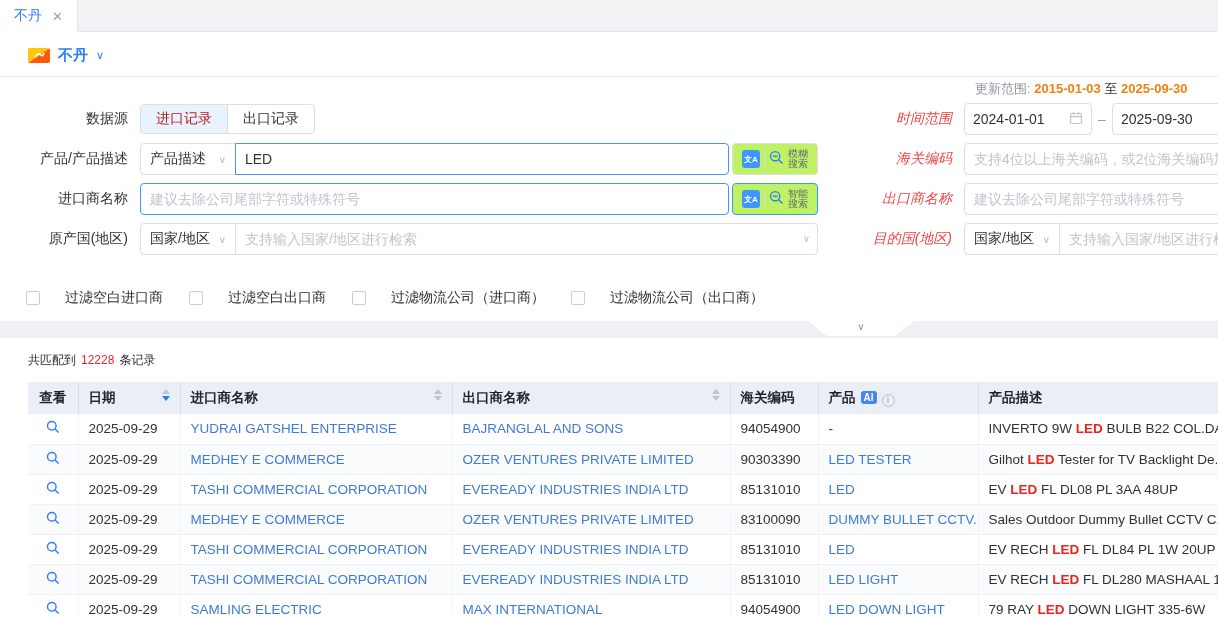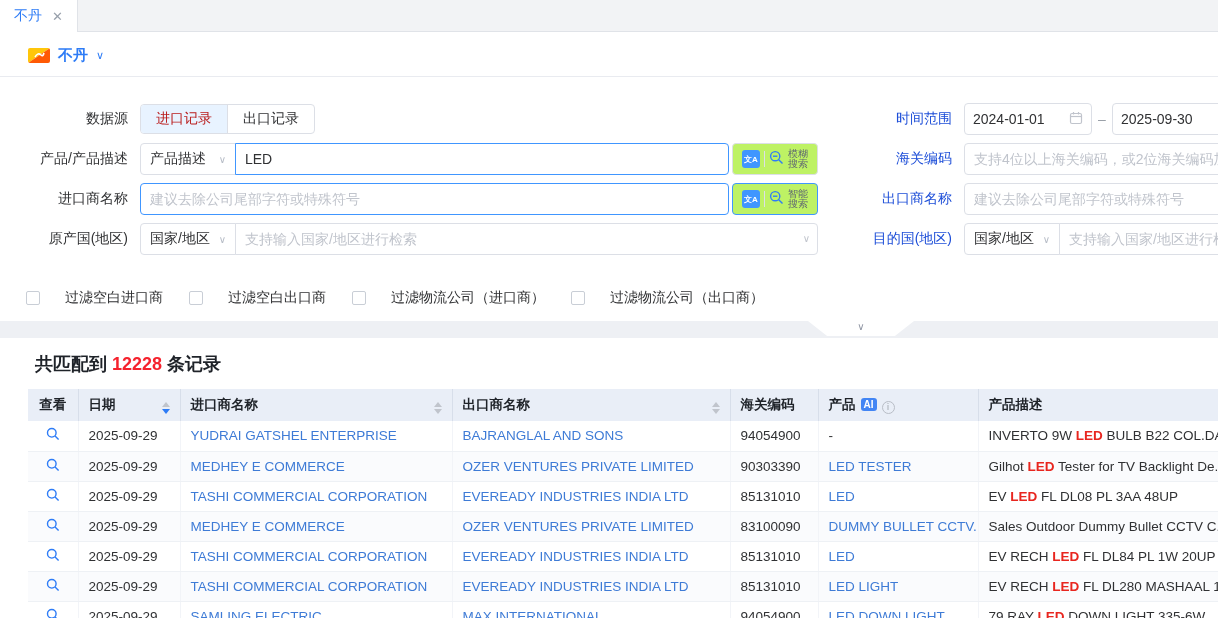--- a/index.html
+++ b/index.html
@@ -20,21 +20,21 @@
   .title-caret { color:#2e7cf6; font-size:11px; }
 
   
   .form-area { position:relative; width:1300px; padding:26px 0 12px 0; }
   .update-range { position:absolute; top:3px; left:975px; font-size:13px; color:#8f959e; white-space:nowrap; }
   .update-range .orange { color:#f0810f; font-weight:bold; }
   .update-range .dark { color:#303133; }
 
   .frow { display:flex; align-items:center; margin-bottom:8px; height:32px; }
   .lab { width:140px; text-align:right; padding-right:12px; flex:none; color:#303133; }
-  .lab-r { width:146px; text-align:right; padding-right:12px; flex:none; color:#1d4ed8; }
+  .lab-r { width:146px; text-align:right; padding-right:12px; flex:none; color:#ef4444;font-style:italic; }
   .lfield { width:678px; flex:none; display:flex; align-items:center; }
 
   .seg-toggle { display:inline-flex; border:1px solid #dcdfe6; border-radius:4px; overflow:hidden; height:30px; background:#fff; }
   .seg { padding:0 15px; display:flex; align-items:center; font-size:14px; color:#303133; cursor:pointer; }
   .seg.active { background:#e8f3ff; color:#b91c1c; }
   .seg + .seg { border-left:1px solid #dcdfe6; }
 
   .type-select { width:96px; height:32px; border:1px solid #dcdfe6; border-radius:4px 0 0 4px; display:flex;
                  align-items:center; justify-content:space-between; padding:0 9px; background:#fff; flex:none; }
   .sel-caret { color:#b6bcc6; font-size:10px; }
@@ -65,30 +65,30 @@
   .chk-box { width:14px; height:14px; border:1px solid #c9ced6; border-radius:2px; background:#fff; flex:none; }
 
   
   .gap { height:17px; position:relative; }
   .collapse-handle { position:absolute; left:808px; top:0; width:106px; height:15px; background:#fff;
                      clip-path:polygon(0 0,100% 0,82% 100%,18% 100%); display:flex; align-items:flex-start;
                      justify-content:center; color:#8f95a3; font-size:10px; cursor:pointer; }
 
   
   .results { background:#fff; height:285px; padding-top:14px; }
-  .count-line { padding-left:35px; font-weight:bold; font-size:18px; color:#1f2329; }
+  .count-line { padding-left:28px; font-weight:normal; font-size:12px; color:#1f2329; }
   .count-num { color:#f5222d; margin:0 5px; }
 
   table { border-collapse:collapse; table-layout:fixed; margin:13px 0 0 28px; width:1190px; }
   col.c1{width:50px} col.c2{width:102px} col.c3{width:272px} col.c4{width:278px} col.c5{width:88px} col.c6{width:160px} col.c7{width:auto}
   thead th { background:#e9eef7; height:32px; font-weight:bold; font-size:13.5px; color:#1f2329;
              text-align:left; padding:0 10px; border-right:1px solid #d7deea; white-space:nowrap; }
   thead th:last-child { border-right:none; }
   thead th.center { text-align:center; }
-  .th-flex { display:flex; align-items:flex-end; }
+  .th-flex { display:flex; align-items:flex-start; }
   .th-flex .sp { flex:1; }
   .carets { display:inline-flex; flex-direction:column; gap:2px; margin-left:6px; }
   .car-up { width:0; height:0; border-left:4px solid transparent; border-right:4px solid transparent; border-bottom:5px solid #c0c4cc; }
   .car-dn { width:0; height:0; border-left:4px solid transparent; border-right:4px solid transparent; border-top:5px solid #c0c4cc; }
   .car-dn.active { border-top-color:#2e7cf6; }
   .ai-badge { display:inline-block; background:#4285f4; color:#fff; font-size:10px; font-weight:bold;
               border-radius:3px; padding:1px 3px; margin-left:5px; vertical-align:1px; }
   .info-ic { display:inline-flex; align-items:center; justify-content:center; width:13px; height:13px;
              border:1px solid #b8bdc6; border-radius:50%; color:#b8bdc6; font-size:9px; margin-left:5px;
              vertical-align:-1px; font-style:normal; }
@@ -121,20 +121,26 @@
         <polygon points="0,0 22,0 0,15" fill="#ffc60a"></polygon>
         <polygon points="22,0 22,15 0,15" fill="#ff5a05"></polygon>
         <path d="M7 9 Q10 4 13 7 Q15 9 16 5" stroke="#fff" stroke-width="1.6" fill="none"></path>
       </svg>
     </span>
     <span class="page-title">不丹</span>
     <span class="title-caret">∨</span>
   </div>
 
   <div class="form-area">
+    <div class="update-range">
+      <span>更新范围:</span>
+      <span class="orange">2015-01-03</span>
+      <span class="dark">至</span>
+      <span class="orange">2025-09-30</span>
+    </div>
 
     <div class="frow">
       <span class="lab">数据源</span>
       <div class="lfield">
         <div class="seg-toggle">
           <span class="seg active">进口记录</span>
           <span class="seg">出口记录</span>
         </div>
       </div>
       <span class="lab-r">时间范围</span>

